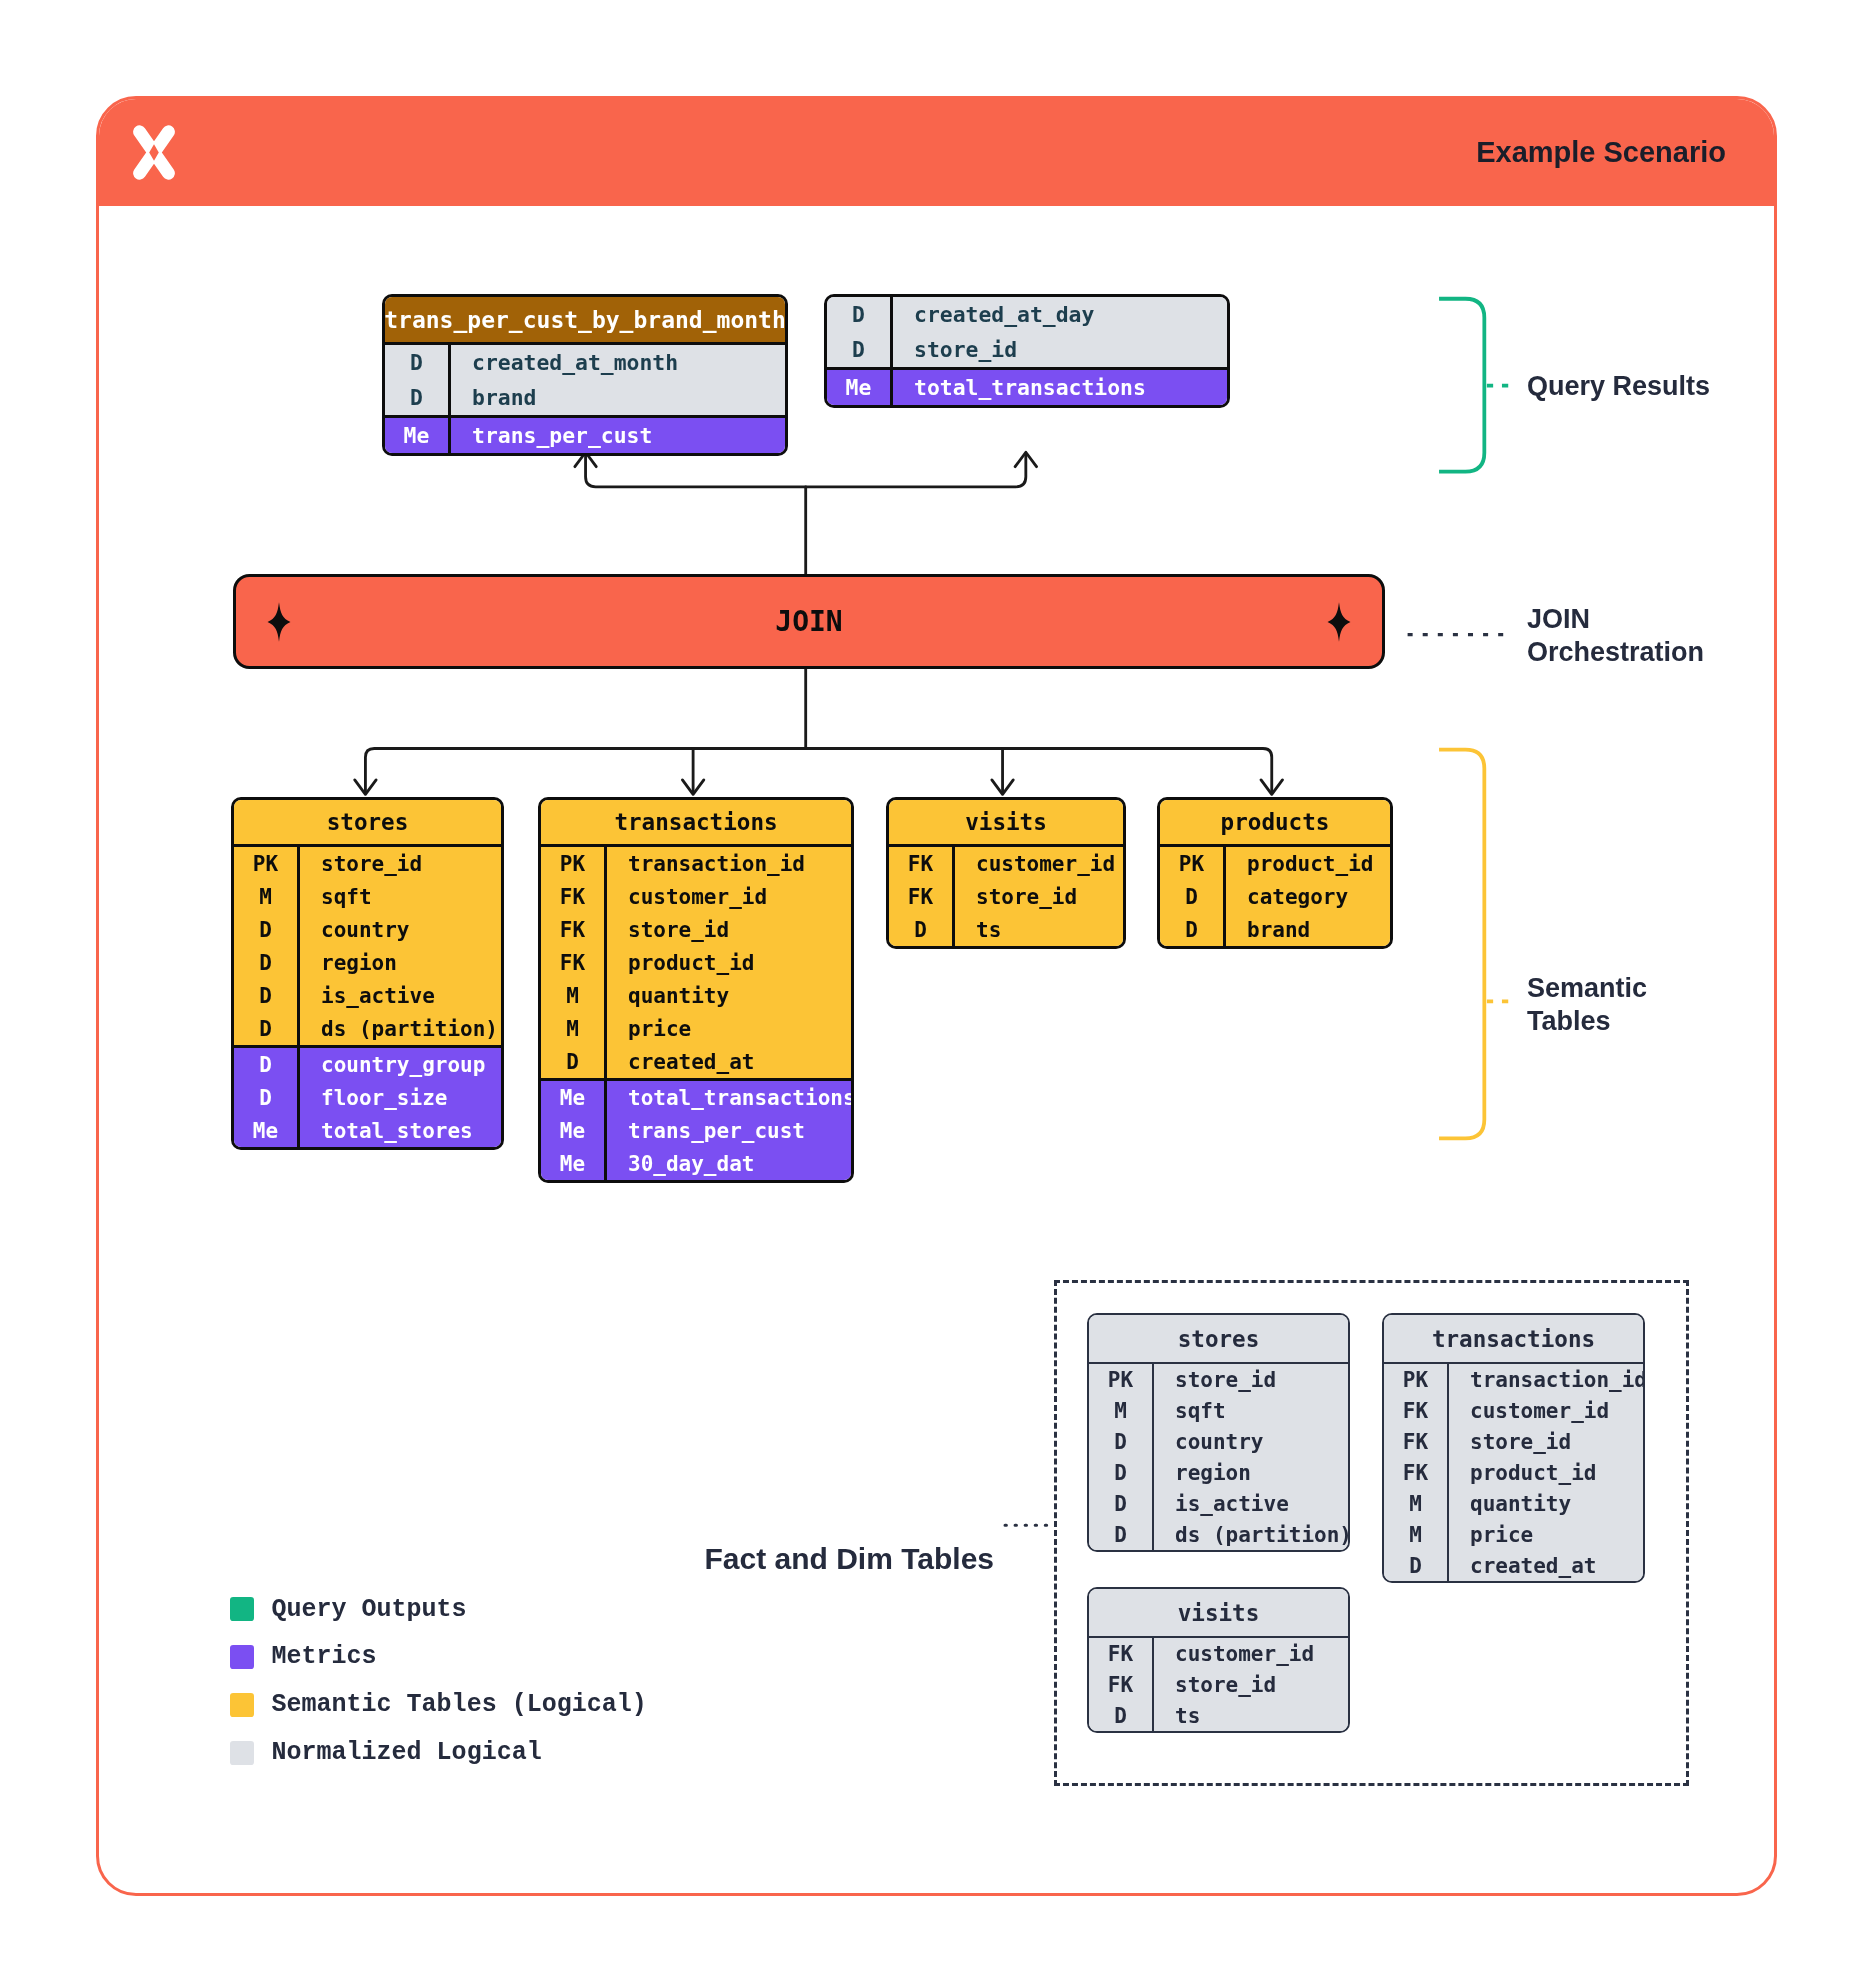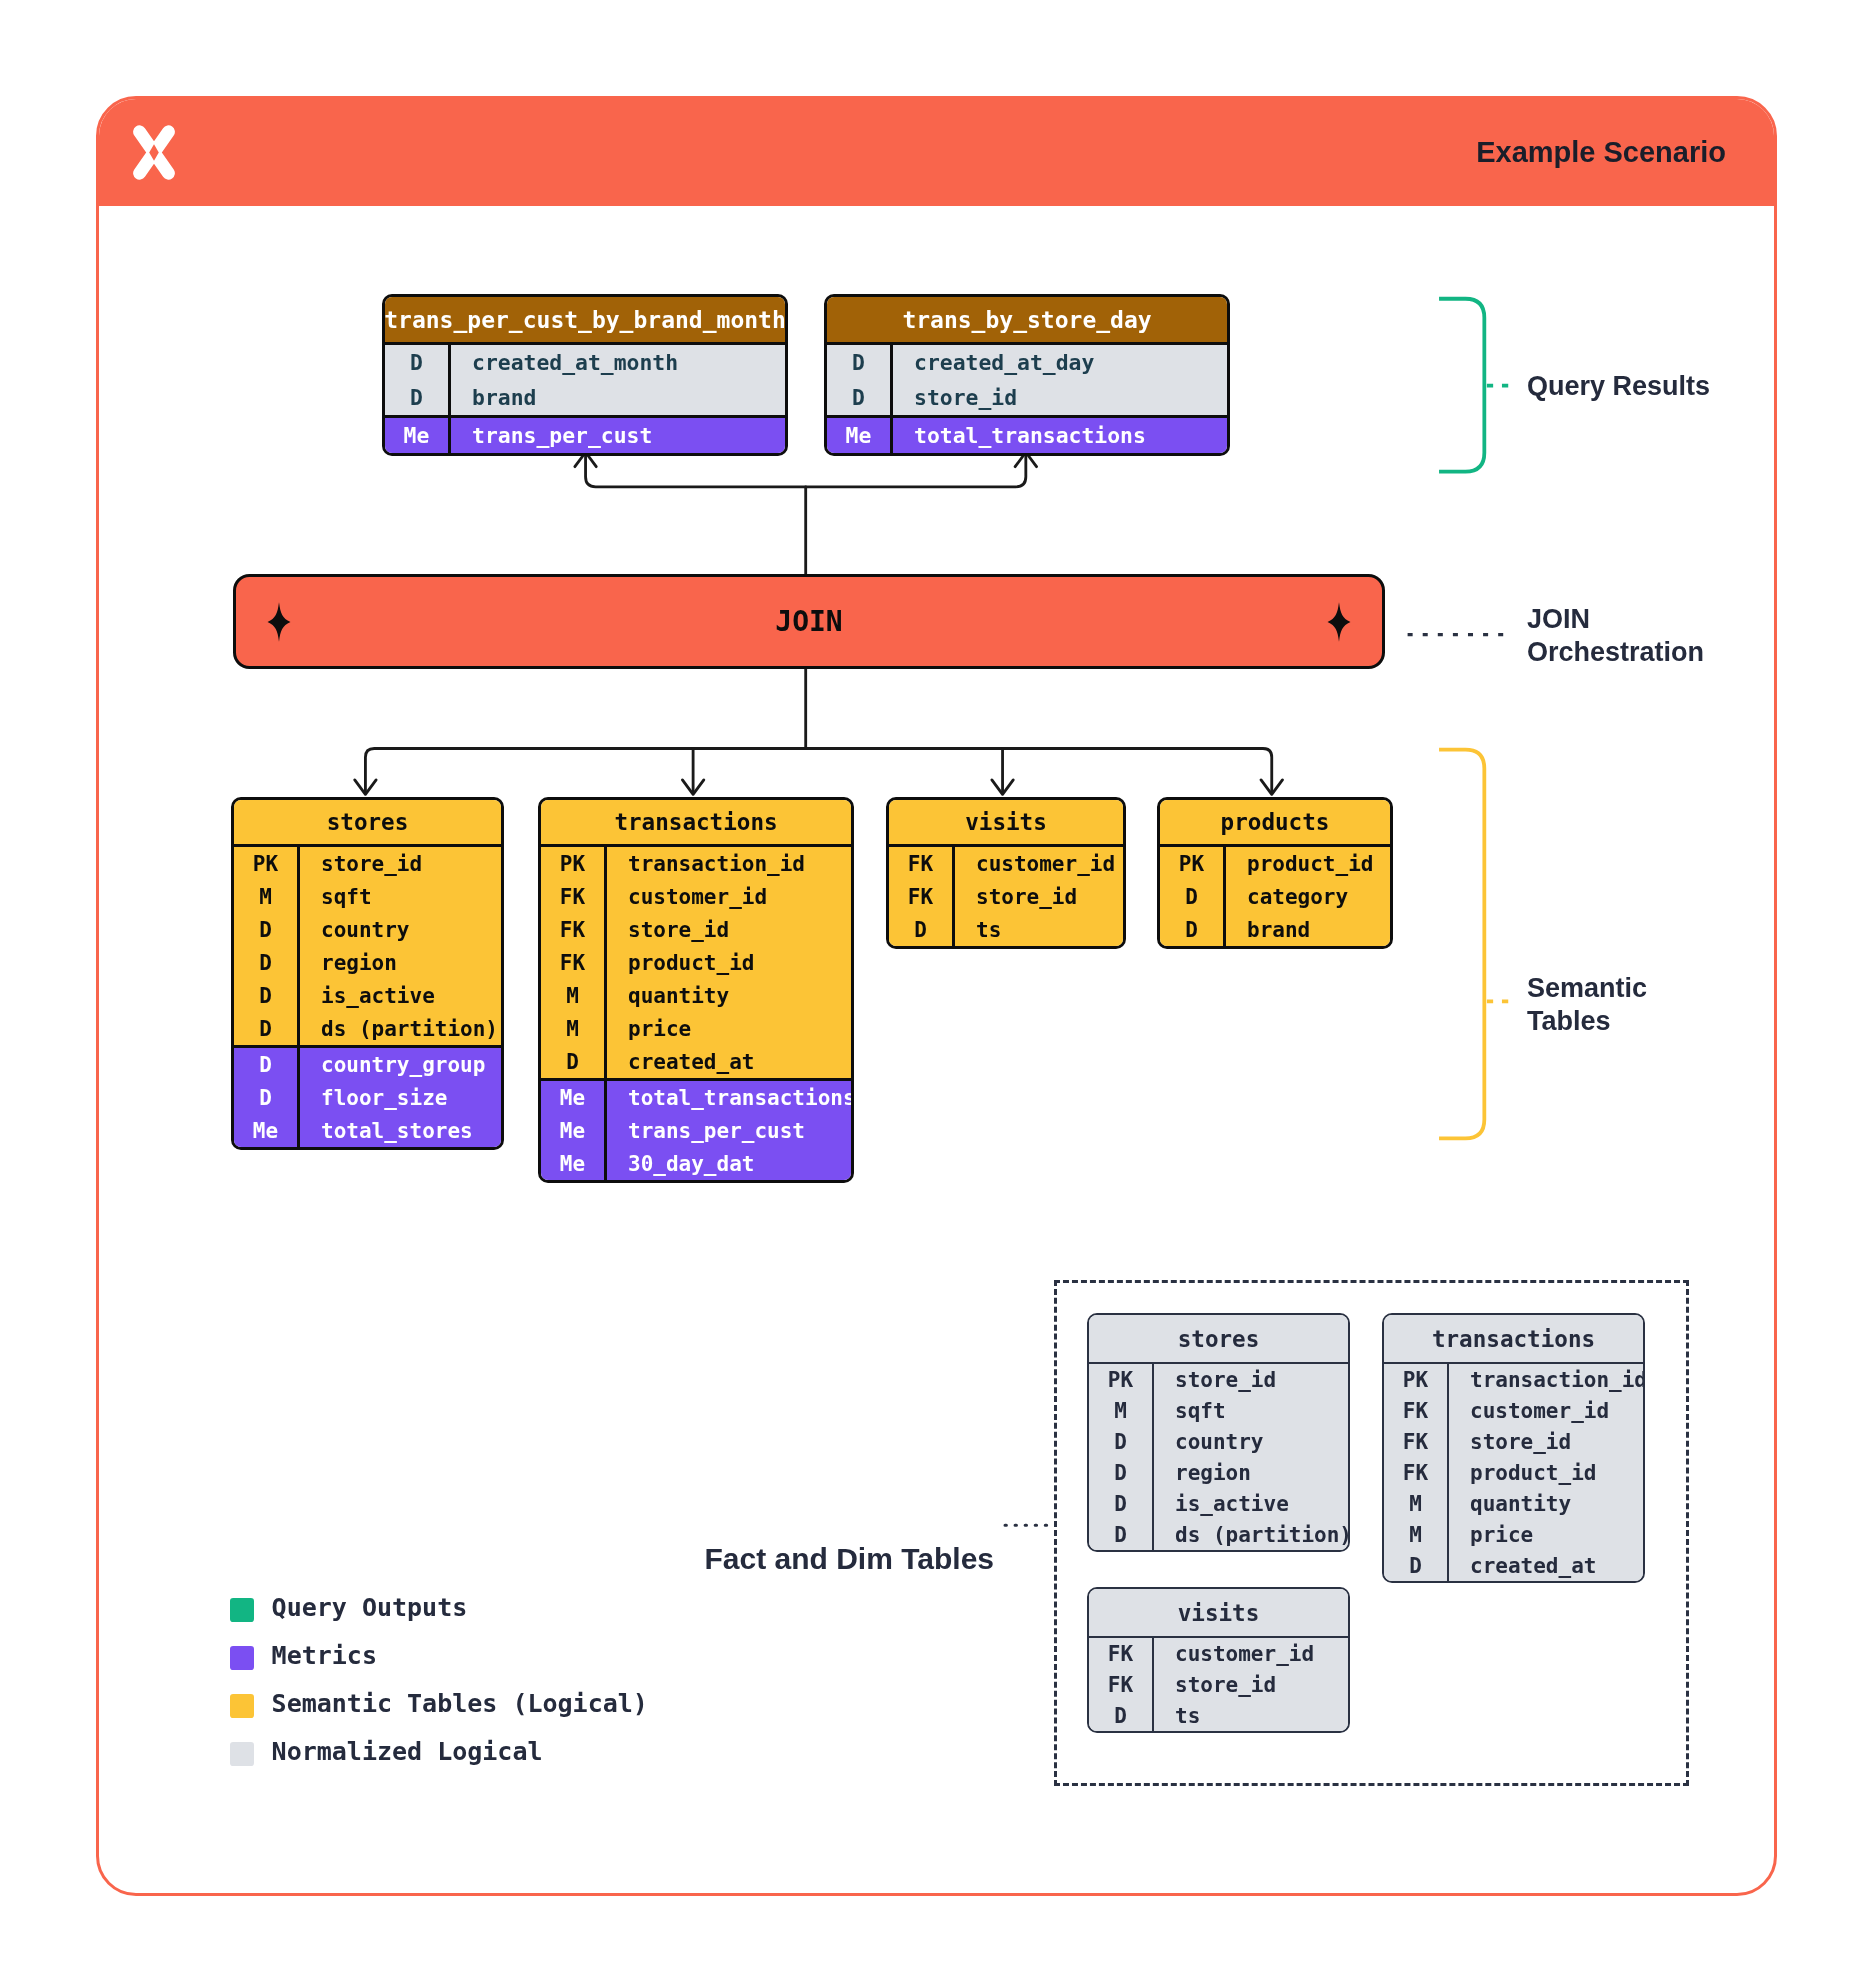--- a/index.html
+++ b/index.html
@@ -49,21 +49,21 @@
   
   .annot{position:absolute;font-family:"Liberation Sans",sans-serif;font-weight:700;color:#252B3D;
         font-size:27px;line-height:33px;white-space:nowrap;}
   .lbl-factdim{position:absolute;right:874px;top:1508px;font-family:"Liberation Sans",sans-serif;
         font-weight:700;font-size:30px;color:#252B3D;white-space:nowrap;margin-top:34px;}
   
   .dashed-box{position:absolute;left:1054px;top:1280px;width:629px;height:500px;
         border:3.1px dashed #2A3142;}
   
   .legend{position:absolute;left:230px;top:1596px;}
-  .legend-item{display:flex;align-items:flex-end;height:26.4px;margin-bottom:21.4px;}
+  .legend-item{display:flex;align-items:center;height:26.4px;margin-bottom:21.4px;font-family:Liberation Mono, monospace;}
   .swatch{width:24px;height:24px;border-radius:3.1px;flex:0 0 24px;}
   .swatch.green{background:#12B583;}
   .swatch.purple{background:#7B4FF2;}
   .swatch.yellow{background:#FCC436;}
   .swatch.gray{background:#DEE1E6;}
   .legend-label{margin-left:17.6px;font-size:25px;font-weight:bold;color:#252B3D;white-space:nowrap;}
   
   .connectors{position:absolute;left:0;top:0;pointer-events:none;}
 </style>
 </head>
@@ -128,21 +128,20 @@
     <div class="mets">
 
         <div class="trow">
           <span class="tkey">Me</span>
           <span class="tname">trans_per_cust</span>
         </div>
       </div>
   </div>
 
   <div class="table qtable" style="left:824px;top:294px;width:400px;">
-    <div class="thead">trans_by_store_day</div>
     <div class="dims">
 
         <div class="trow">
           <span class="tkey">D</span>
           <span class="tname">created_at_day</span>
         </div>
 
         <div class="trow">
           <span class="tkey">D</span>
           <span class="tname">store_id</span>

